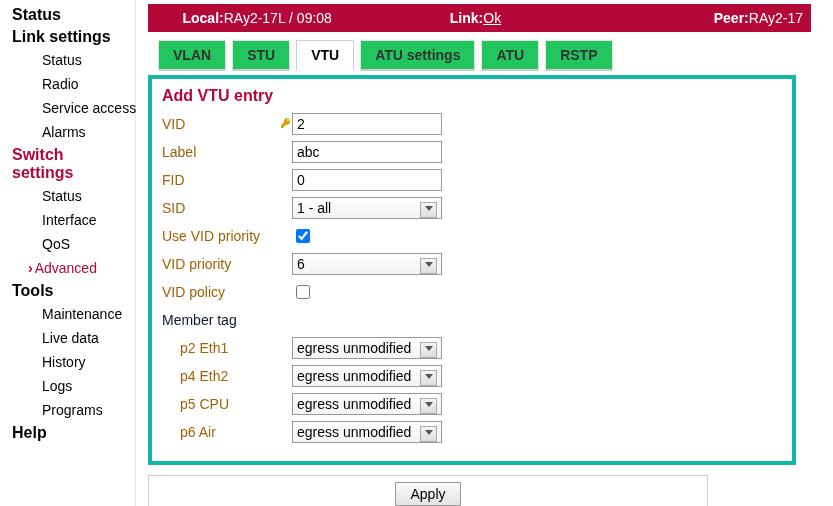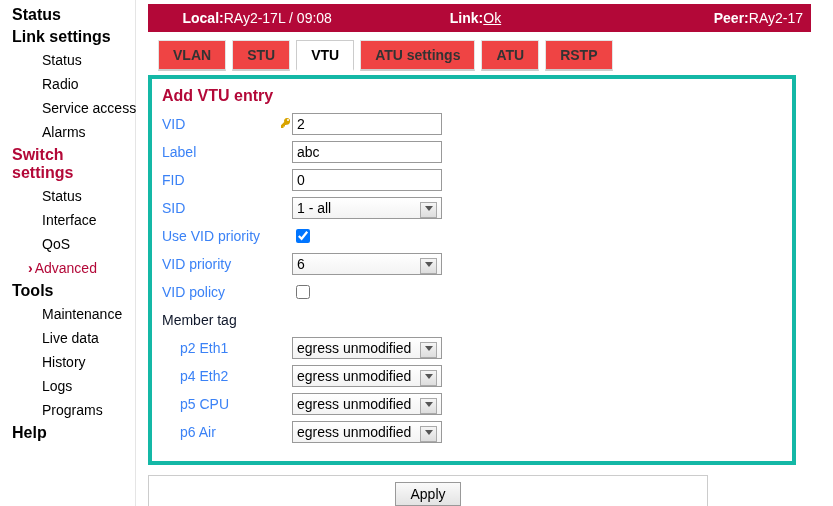--- a/index.html
+++ b/index.html
@@ -13,26 +13,26 @@
   .nav-item.active { color: #B30838; }
   .nav-item .chevron { color: #B30838; font-weight: bold; margin-left: -14px; padding-right: 2px; }
   .main { flex: 1; padding: 0 0 0 10px; min-width: 0; }
   .statusbar { background: #B30838; color: #fff; height: 28px; display: flex; align-items: center; justify-content: center; font-size: 14px; margin: 4px 2px 8px 2px; width: 663px; }
   .statusbar .segment { flex: 1; display: flex; align-items: flex-start; justify-content: center; gap: 0; white-space: nowrap; }
   .statusbar .segment.right { justify-content: flex-end; padding-right: 8px; }
   .statusbar .segment.left { justify-content: center; }
   .statusbar .lbl { font-weight: bold; }
   .statusbar a { color: #fff; text-decoration: underline; }
   .tabrow { display: flex; gap: 6px; margin: 0 2px 4px 2px; padding-left: 10px; }
-  .tab { background: #ef4444; border: 1px solid #e3e3e3; border-bottom: 2px solid #ccc; padding: 6px 14px; font-weight: bold; color: #333; cursor: pointer; white-space: nowrap; }
+  .tab { background: #22c55e; border: 1px solid #e3e3e3; border-bottom: 2px solid #ccc; padding: 6px 14px; font-weight: bold; color: #333; cursor: pointer; white-space: nowrap; }
   .tab.active { background: #fff; border: 1px solid #ccc; border-bottom: 2px solid #fff; color: #000; }
   .panel { border: 4px solid #14b8a6; padding: 8px 10px 14px 10px; margin: 0 2px; width: 648px; }
   .panel h2 { margin: 0 0 6px 0; font-size: 16px; color: #B30838; font-weight: bold; }
   .formrow { display: flex; align-items: center; height: 26px; margin-bottom: 2px; }
-  .formrow .label { width: 130px; font-size: 14px; color: #3b82f6; display: flex; align-items: center; gap: 4px; }
+  .formrow .label { width: 130px; font-size: 14px; color: #a16207; display: flex; align-items: center; gap: 4px; }
   .formrow .label.indent { padding-left: 18px; }
   .formrow .label.section { color: #0f172a; }
   .ctrl-text { width: 150px; height: 22px; border: 1px solid #999; padding: 0 4px; font-size: 14px; }
   .ctrl-select { width: 150px; height: 22px; border: 1px solid #999; background: linear-gradient(#fff,#f3f3f3); font-size: 14px; padding-left: 4px; position: relative; display: inline-flex; align-items: center; }
   .ctrl-select::after { content: ""; position: absolute; right: 4px; top: 4px; width: 15px; height: 14px; background: linear-gradient(#f5f5f5,#ddd); border: 1px solid #aaa; }
   .ctrl-select .arrow { position: absolute; right: 8px; top: 8px; width: 0; height: 0; border-left: 4px solid transparent; border-right: 4px solid transparent; border-top: 5px solid #555; z-index: 1; }
   .ctrl-check { width: 14px; height: 14px; }
   .key-icon { color: #d9a400; font-size: 10px; }
   .actionbar { border: 1px solid #ccc; margin: 10px 2px 0 2px; padding: 6px; display: flex; justify-content: center; gap: 6px; width: 560px; }
   .btn { background: linear-gradient(#fafafa,#e3e3e3); border: 1px solid #999; padding: 3px 14px; font-size: 14px; cursor: pointer; }

